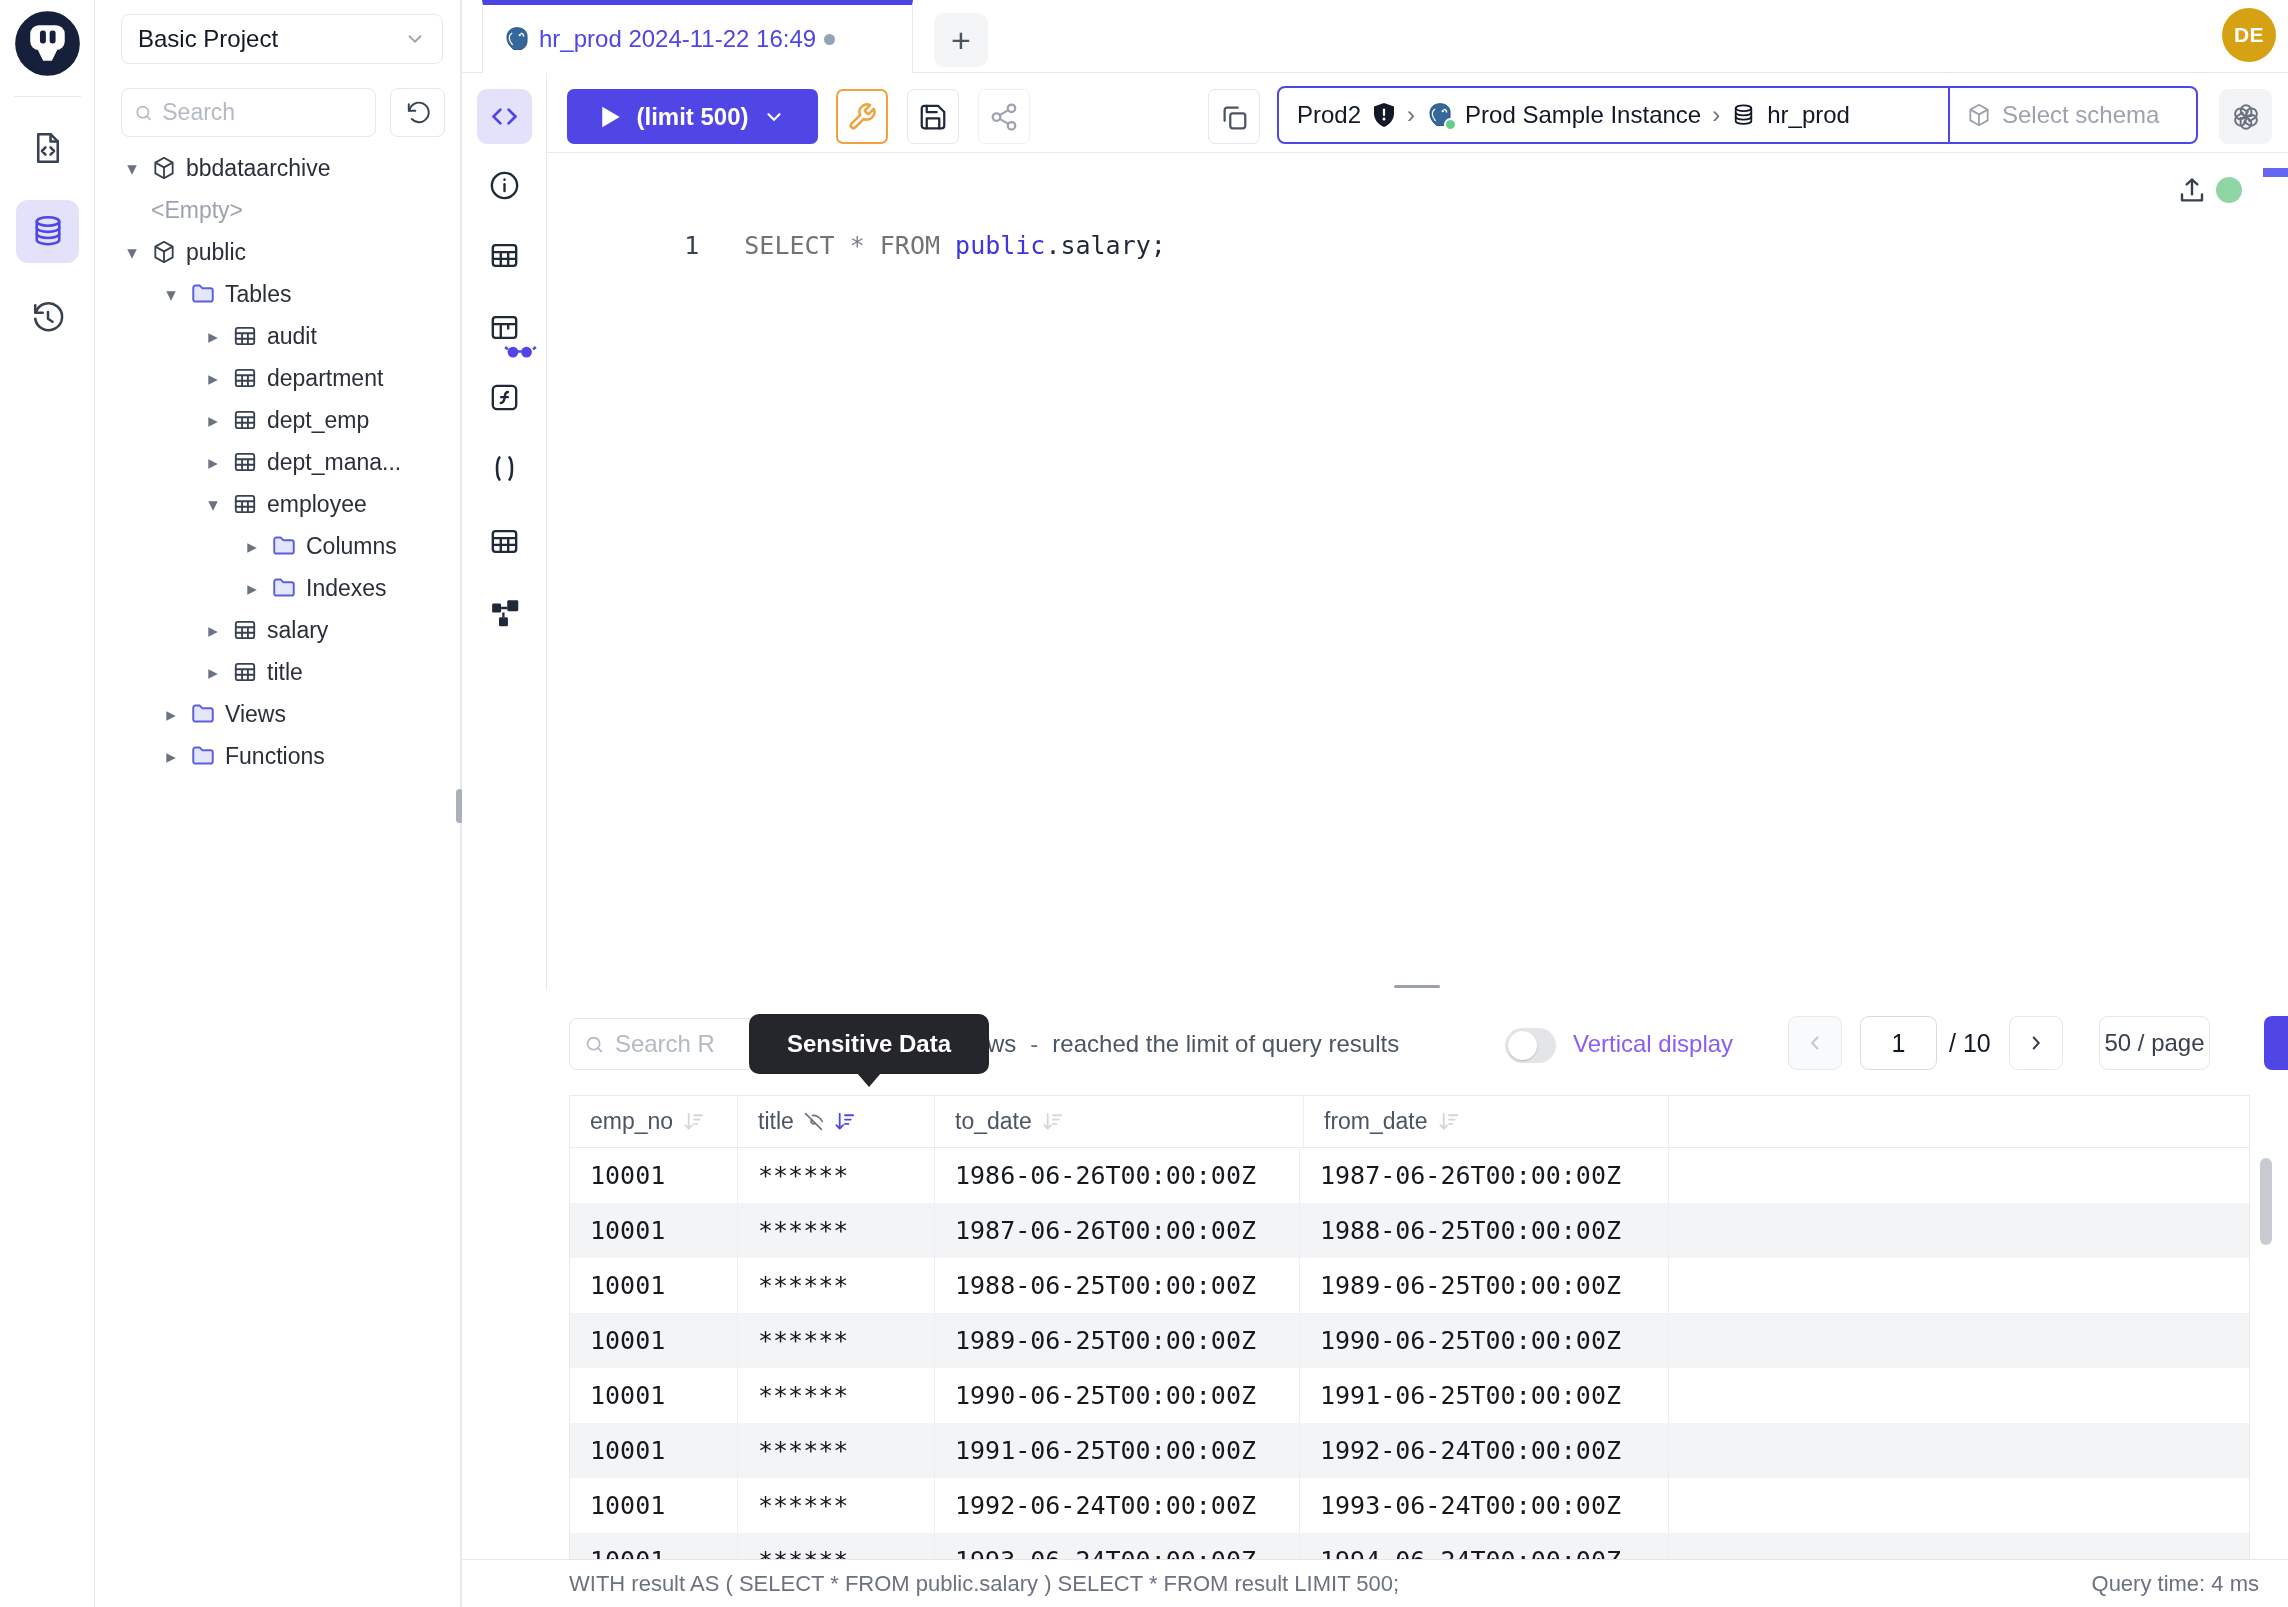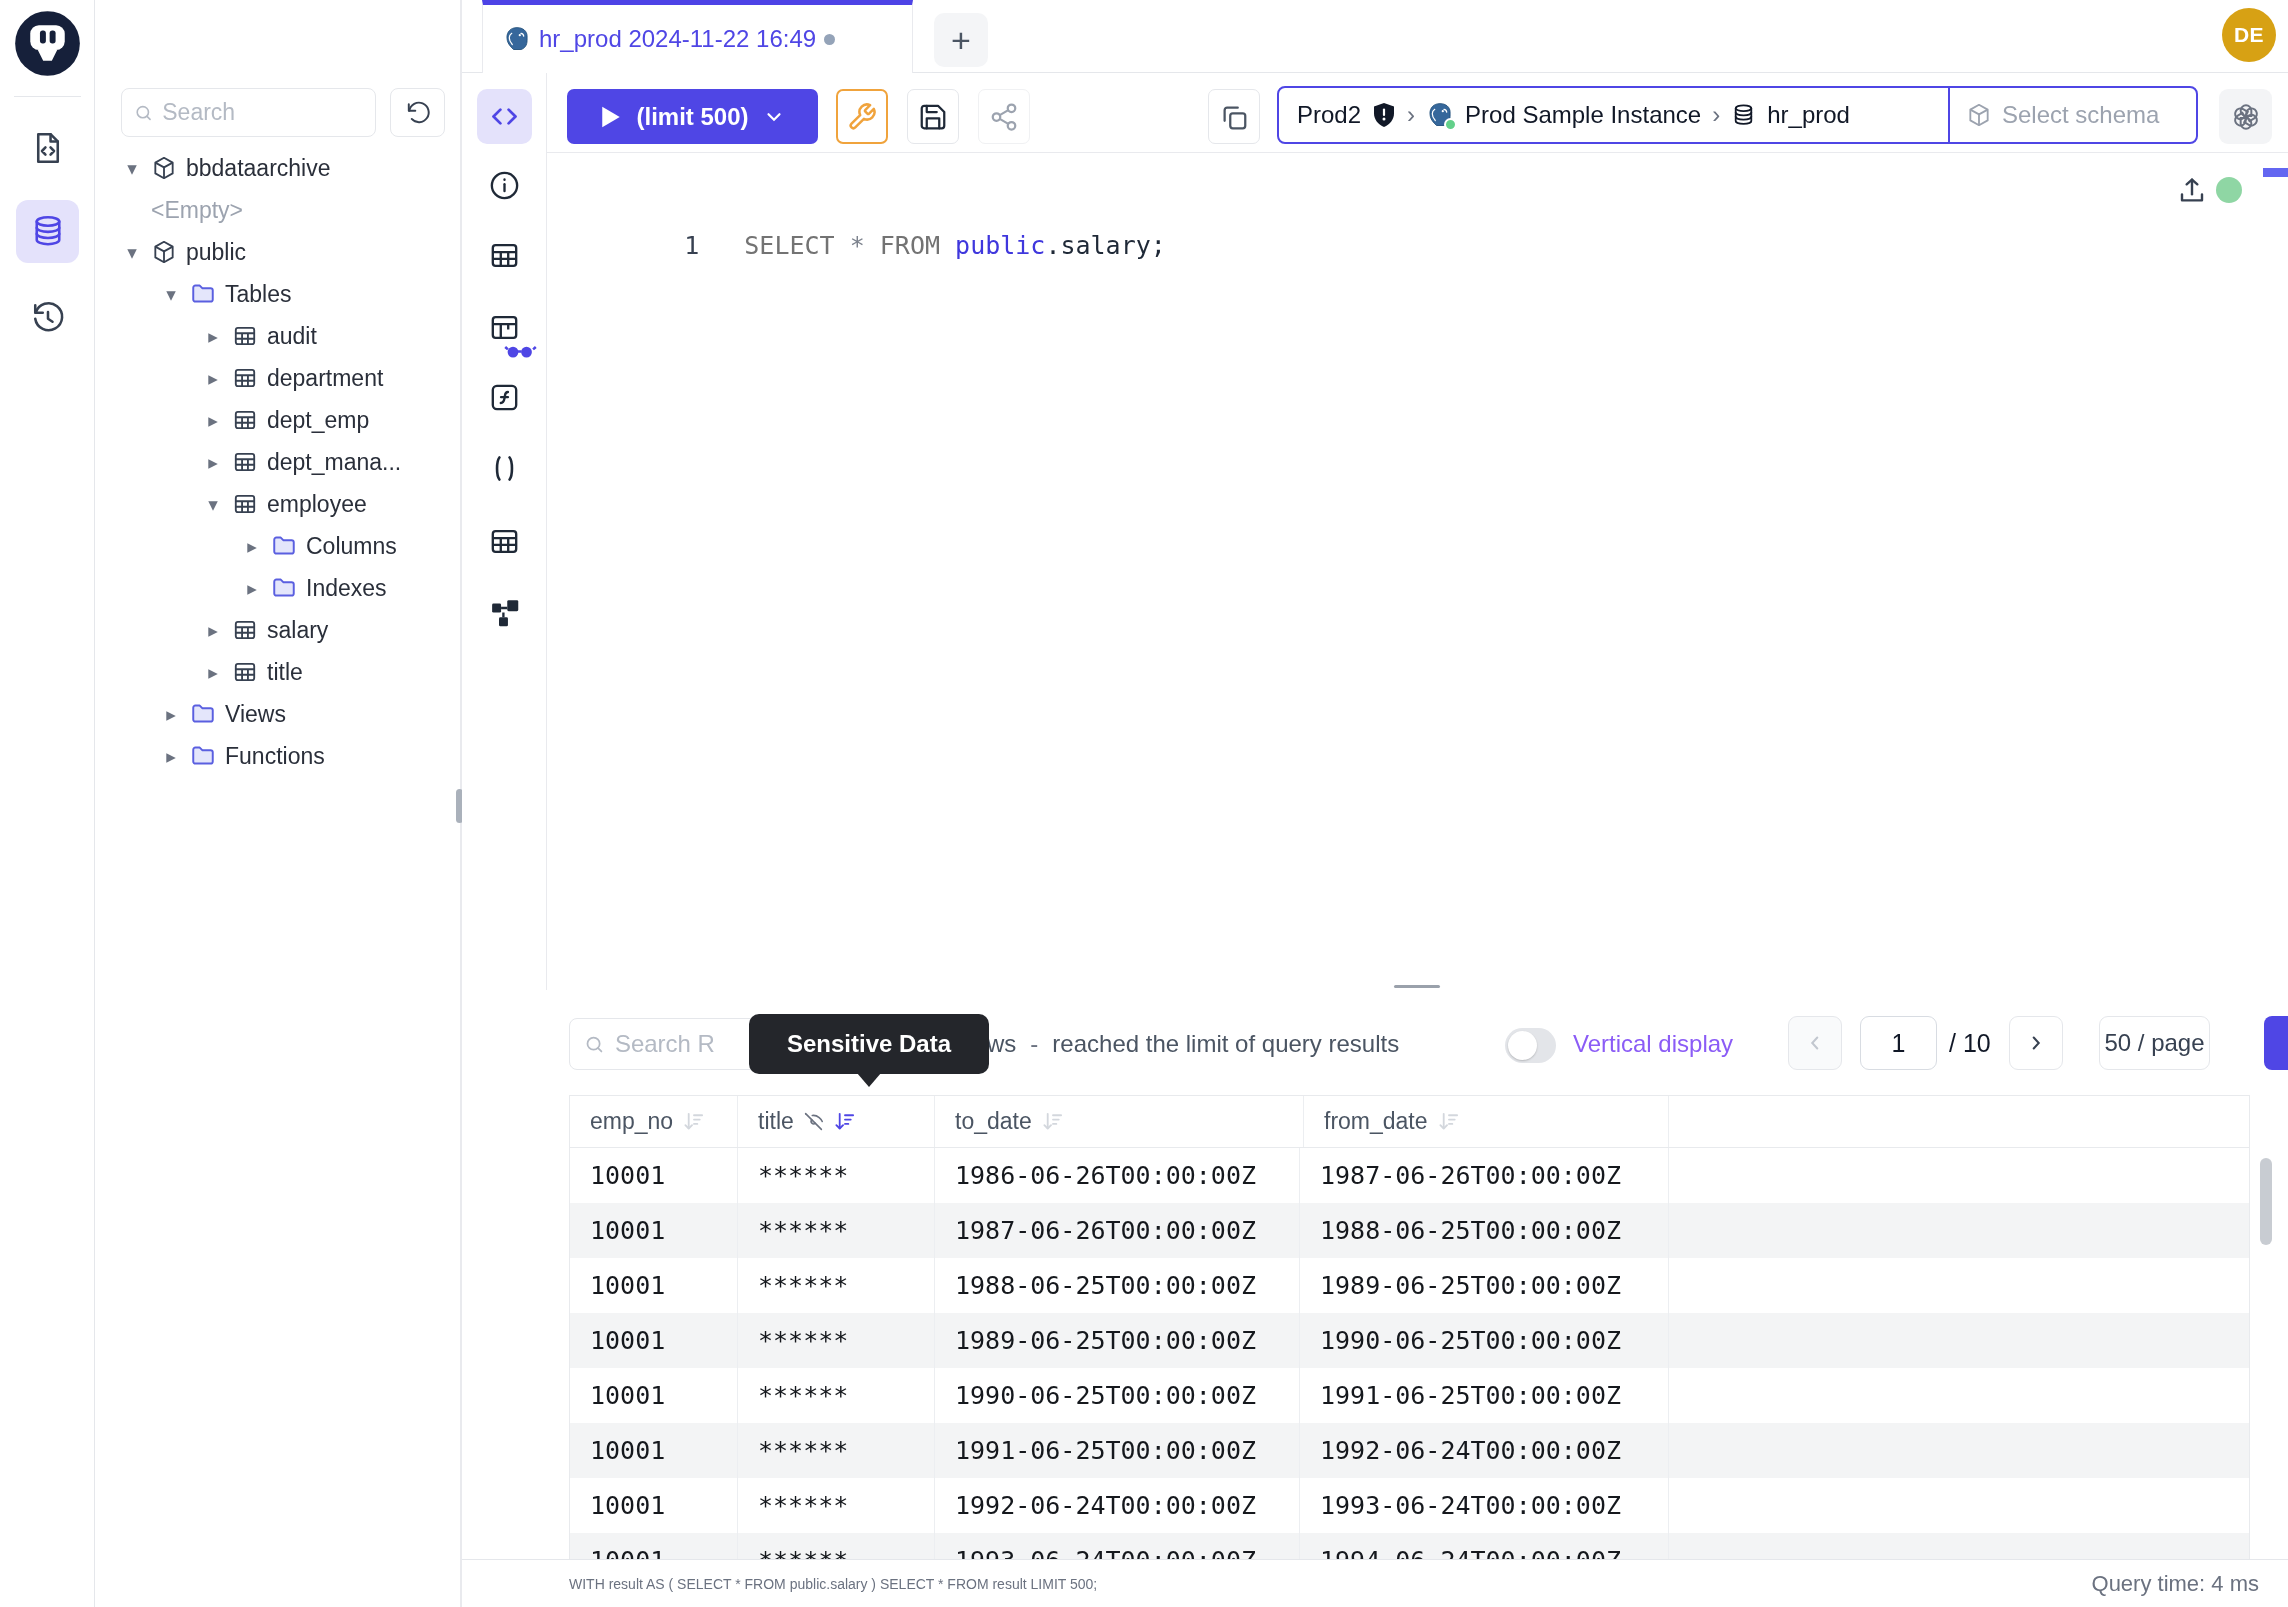--- a/index.html
+++ b/index.html
@@ -107,21 +107,21 @@
   .th .eye { display:inline-flex; color:#6b7280; }
   .grid-body { height:418px; overflow:hidden; }
   .tr { display:flex; height:55px; }
   .tr.alt { background:#f3f4f5; }
   .td { display:flex; align-items:center; padding-left:20px; font-size:25px; color:#15181d; font-family:"DejaVu Sans Mono", monospace; border-right:1px solid #eceef1; white-space:nowrap; overflow:hidden; }
   .td:last-child { border-right:none; }
   .vscroll { position:absolute; left:1713px; top:166px; width:12px; height:87px; border-radius:6px; background:#c8ccd2; }
 
   
   .statusbar { position:absolute; left:462px; top:1559px; width:1827px; height:49px; border-top:1px solid #e5e7eb; background:#fff; display:flex; align-items:center; }
-  .sb-query { margin-left:107px; font-size:14px; color:#6b7280; white-space:nowrap; }
+  .sb-query { margin-left:107px; font-size:22px; color:#6b7280; white-space:nowrap; }
   .sb-time { margin-left:auto; margin-right:30px; font-size:22px; color:#6b7280; white-space:nowrap; }
 
   svg { display:block; }
 </style>
 </head>
 <body>
 
 <div class="app">
 
   <div class="rail">
@@ -153,20 +153,27 @@
     <div class="rail-btn" style="top:286px">
       <svg viewBox="0 0 24 24" fill="none" stroke="#374151" stroke-width="1.7" stroke-linecap="round" stroke-linejoin="round">
           <path d="M3.5 3.5v5h5"></path>
           <path d="M3.8 8.5a9 9 0 1 1-.3 4"></path>
           <path d="M12 8v4.5l3 2"></path>
         </svg>
     </div>
   </div>
 
   <div class="sidebar">
+    <div class="proj-select">
+      <span>Basic Project</span>
+      <span class="grow"></span>
+      <svg width="22" height="22" viewBox="0 0 24 24" fill="none" stroke="#9ca3af" stroke-width="2" stroke-linecap="round">
+          <path d="M6 9l6 6 6-6"></path>
+        </svg>
+    </div>
     <div class="search-box">
       <svg width="22" height="22" viewBox="0 0 24 24" fill="none" stroke="#b4bac4" stroke-width="2" stroke-linecap="round">
           <circle cx="11" cy="11" r="7"></circle>
           <path d="M20 20l-3.8-3.8"></path>
         </svg>
       <input placeholder="Search" style="">
     </div>
     <div class="icon-btn-sm">
       <svg width="26" height="26" viewBox="0 0 24 24" fill="none" stroke="#374151" stroke-width="1.8" stroke-linecap="round" stroke-linejoin="round">
           <path d="M3.5 4v6h6"></path>

